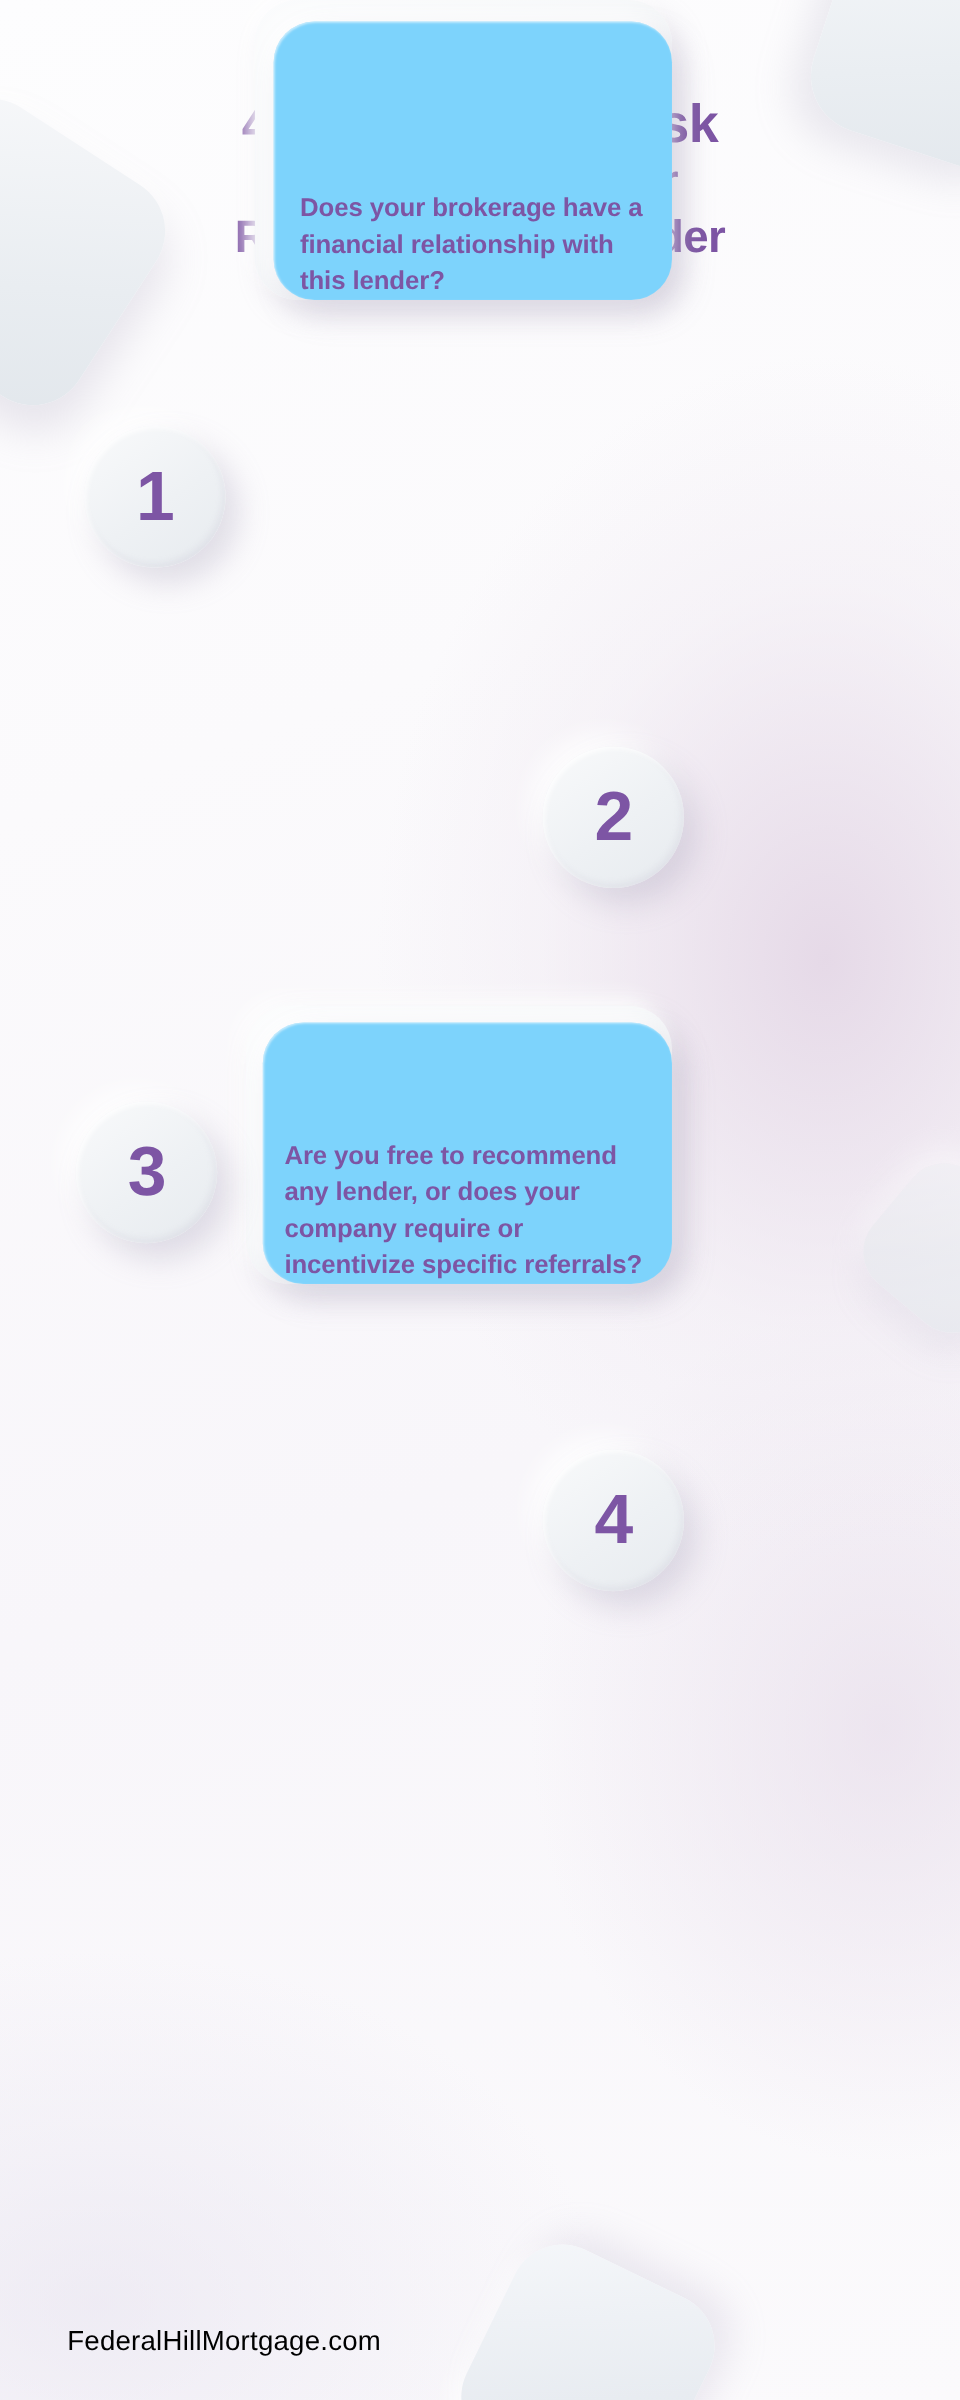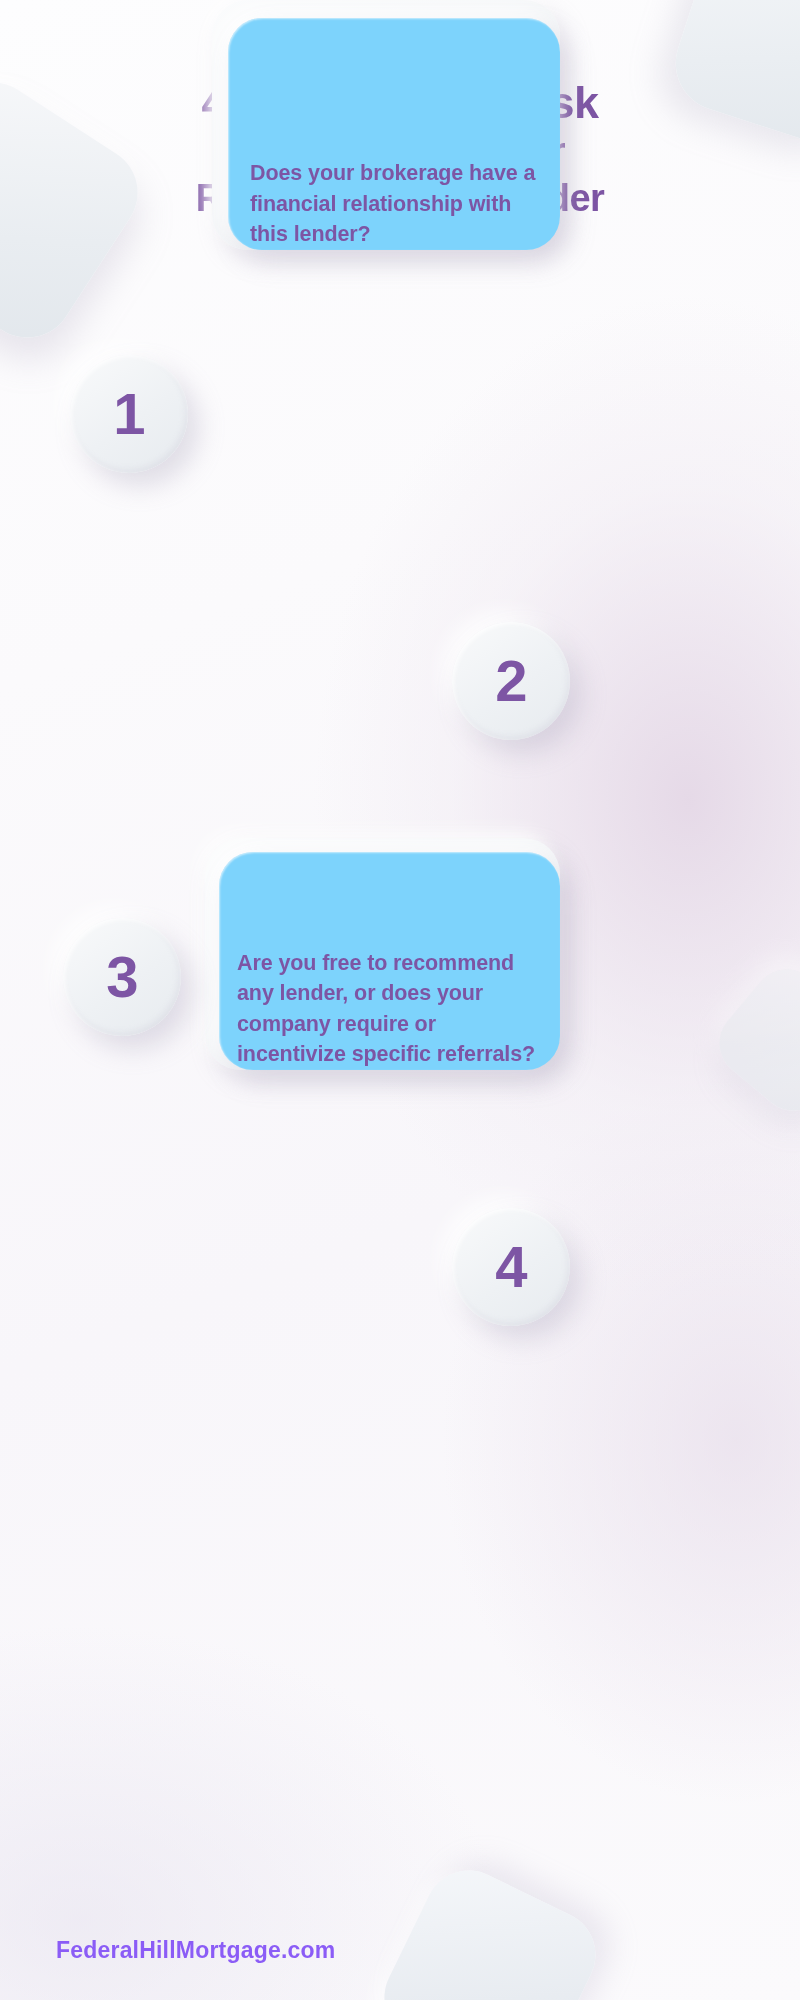--- a/index.html
+++ b/index.html
@@ -170,23 +170,23 @@
 
   
   #card-front-4 { left: 82px; top: 1118px; width: 340px; height: 240px; padding: 0 20px 0 16px; }
   #circle-4 { left: 452px; top: 1208px; }
 
   
   #footer {
     position: absolute;
     left: 56px;
     bottom: 36px;
-    color: #8b5cf6;
+    color: #000000;
     font-size: 23px;
-    font-weight: bold;
+    font-weight: normal;
     letter-spacing: 0.2px;
   }
 </style>
 </head>
 <body>
 
 <div id="bg-root">
   <div class="deco" id="deco-topleft"></div>
   <div class="deco" id="deco-topright"></div>
   <div class="deco" id="deco-midright"></div>

